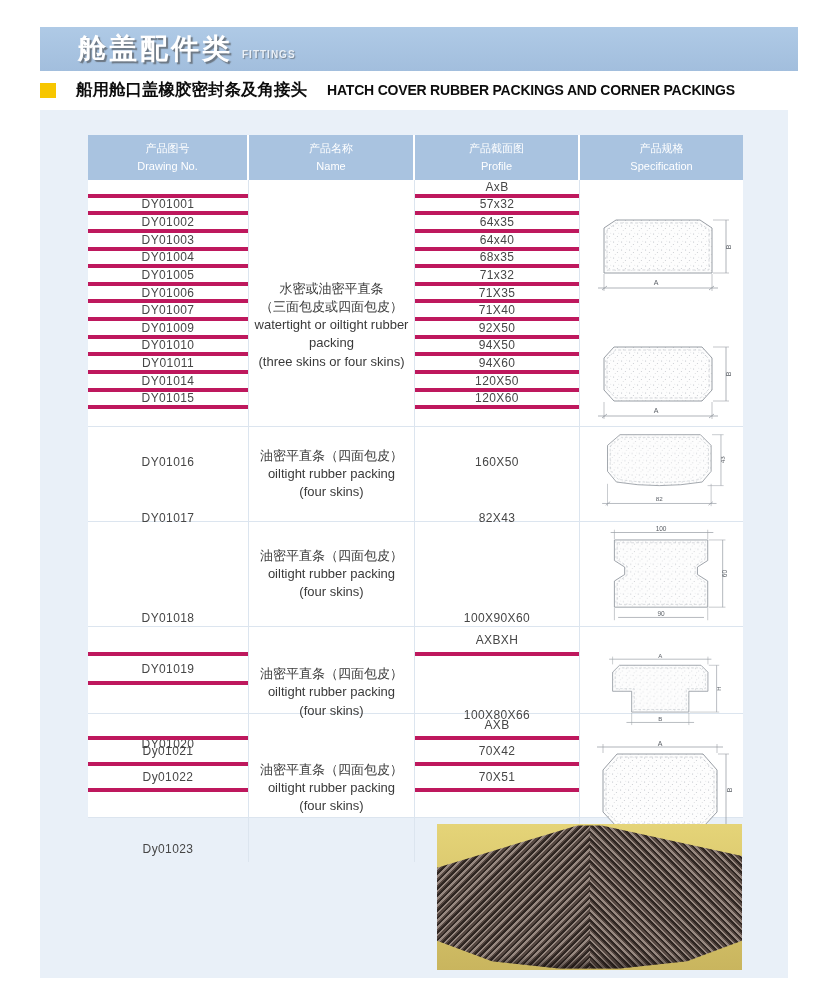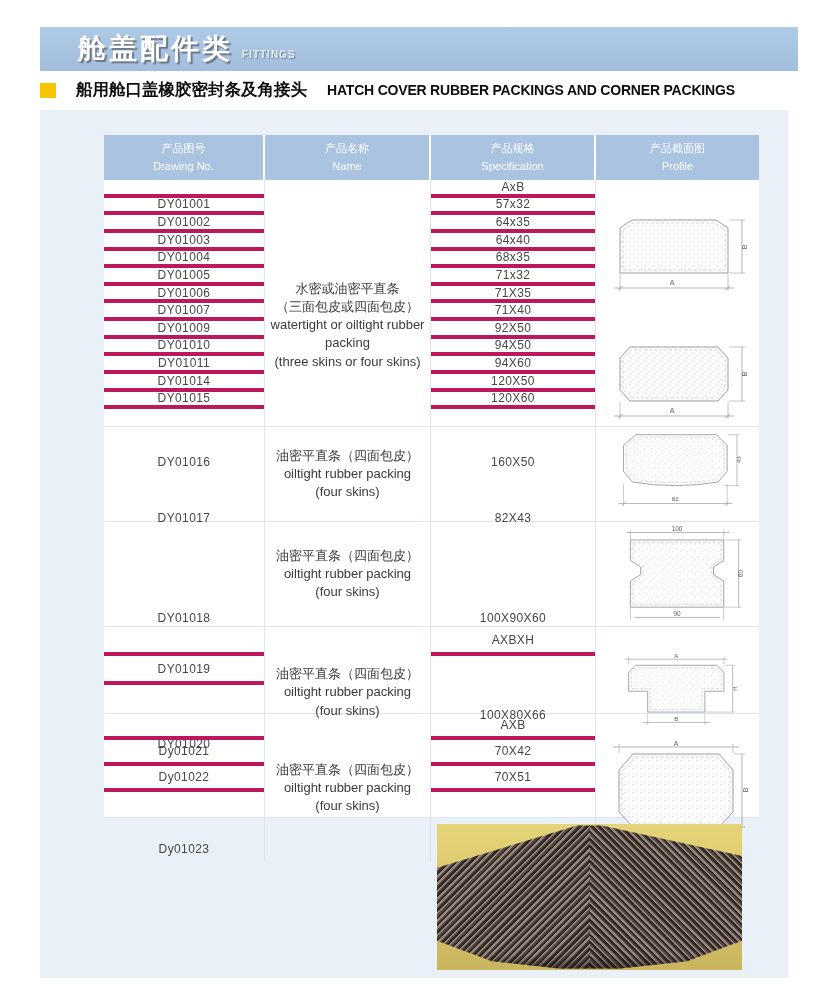--- a/index.html
+++ b/index.html
@@ -27,21 +27,21 @@
     display:flex;align-items:center;gap:20px;
   }
   .bullet{width:16px;height:15px;background:#f7c600;flex:0 0 auto;}
   .sub-zh{font-size:16.5px;font-weight:bold;color:#0d0d0d;white-space:nowrap;}
   .sub-en{font-size:14px;font-weight:bold;color:#0d0d0d;white-space:nowrap;letter-spacing:-0.2px;}
   
   .panel{
     position:absolute;left:40px;top:110px;width:748px;height:868px;
     background:#e9f0f8;
   }
-  .ptable{position:absolute;left:64px;top:25px;width:655px;background:#ffffff;}
+  .ptable{position:absolute;left:48px;top:25px;width:655px;background:#ffffff;}
   .thead{display:grid;grid-template-columns:161px 166px 165px 163px;height:45px;}
   .th{
     background:#a9c3e0;color:#ffffff;font-size:11px;line-height:1.55;
     display:flex;flex-direction:column;justify-content:center;align-items:center;
     border-right:2px solid #ffffff;box-sizing:border-box;text-align:center;
   }
   .th:last-child{border-right:none;}
   .section{
     display:grid;grid-template-columns:161px 166px 165px 163px;
     border-bottom:1px solid #dce5ef;box-sizing:border-box;background:#ffffff;
@@ -116,26 +116,26 @@
     <div class="thead">
       <div class="th">
         <div>产品图号</div>
         <div>Drawing No.</div>
       </div>
       <div class="th">
         <div>产品名称</div>
         <div>Name</div>
       </div>
       <div class="th">
+        <div>产品截面图</div>
+        <div>Profile</div>
+      </div>
+      <div class="th">
         <div>产品规格</div>
         <div>Specification</div>
-      </div>
-      <div class="th">
-        <div>产品截面图</div>
-        <div>Profile</div>
       </div>
     </div>
 
     <div class="section s1">
       <div class="col">
         <div class="cell"></div>
         <div class="cell">DY01001</div>
         <div class="cell">DY01002</div>
         <div class="cell">DY01003</div>
         <div class="cell">DY01004</div>

